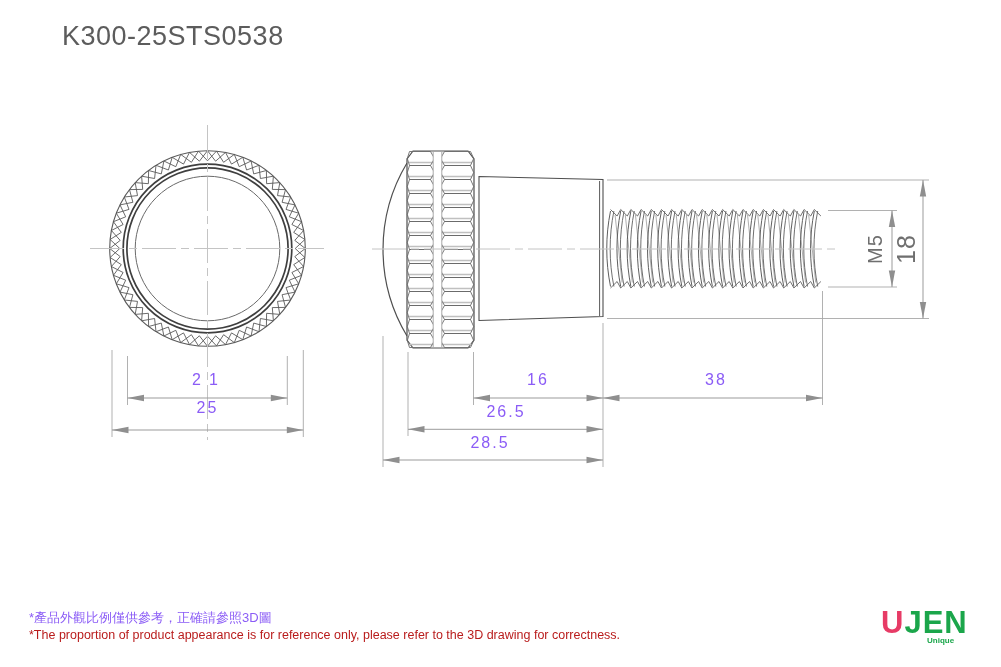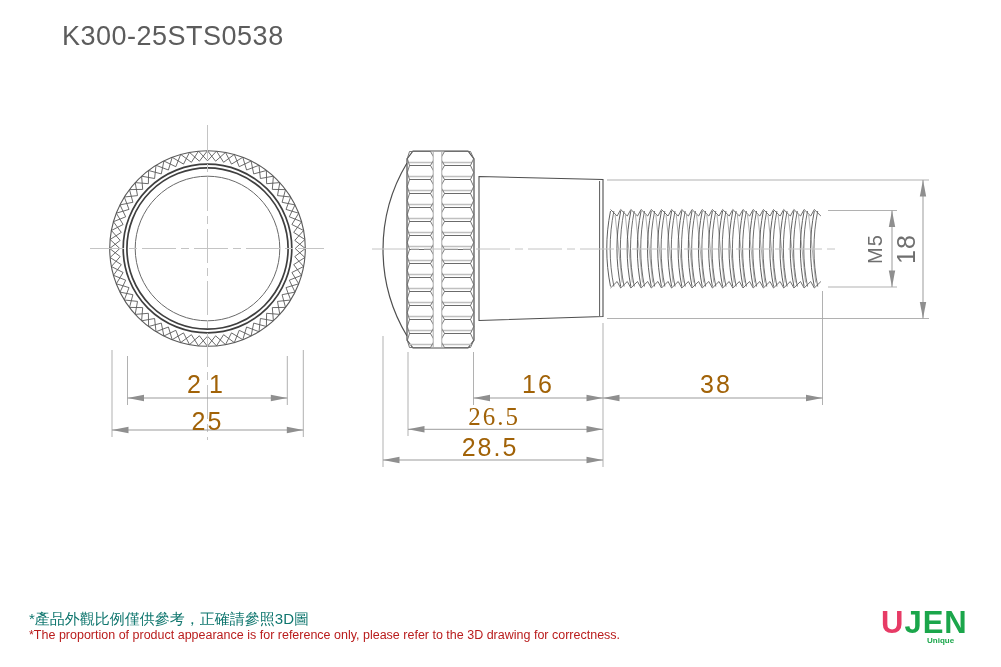--- a/index.html
+++ b/index.html
@@ -3,26 +3,26 @@
 <meta charset="utf-8">
 <style>
   html,body{margin:0;padding:0;}
   body{
     width:1001px;height:667px;position:relative;background:#ffffff;
     font-family:"Liberation Sans", sans-serif;overflow:hidden;
   }
   svg{position:absolute;left:0;top:0;}
   .txt{position:absolute;line-height:1;white-space:nowrap;}
   .title{font-size:27px;color:#5c5c5c;letter-spacing:.5px;margin-left:41px;}
-  .dim{font-size:25px;color:#a16207;letter-spacing:2px;transform:translateX(-50%);}
+  .dim{font-size:16px;color:#8b5cf6;letter-spacing:2px;transform:translateX(-50%);}
   #dim21{letter-spacing:8px;}
   .dimv{transform:translate(-50%,-50%) rotate(-90deg);letter-spacing:1px;color:#6f6f6f;}
   #dimM5{font-size:20px;}
   #dim18{font-size:25px;}
-  .note-zh{font-size:15px;color:#0f766e;}
+  .note-zh{font-size:13px;color:#8b5cf6;}
   .note-en{font-size:12.5px;color:#b91c1c;}
   .logo-name{font-size:31px;font-weight:bold;letter-spacing:1px;}
   .logo-u{color:#e73b66;}
   .logo-jen{color:#1ba64b;}
   .logo-tag{font-size:8px;font-weight:bold;letter-spacing:0;}
   .tag-g{color:#1ba64b;}
   .tag-p{color:#e73b66;text-align:center;}
   .logo-tag span{margin-right:2px;margin-left:46px;}
 </style>
 </head>
@@ -219,23 +219,23 @@
 
     <line x1="923" y1="180" x2="923" y2="318.5"></line>
     <path d="M923 180 L919.8 196.5 L926.2 196.5 Z" stroke="none"></path>
     <path d="M923 318.5 L919.8 302 L926.2 302 Z" stroke="none"></path>
   </g>
 </svg>
 
 <span class="txt title" style="left:21px;top:23px;">K300-25STS0538</span>
 
 <span class="txt dim" id="dim21" style="left:209px;top:372px;">21</span>
-<span class="txt dim" id="dim25" style="left:207.5px;top:409px;text-align:right;">25</span>
+<span class="txt dim" id="dim25" style="left:207.5px;top:400px;text-align:right;">25</span>
 <span class="txt dim" id="dim16" style="left:538px;top:372px;">16</span>
-<span class="txt dim" id="dim265" style="left:494px;top:403.5px;font-family:Liberation Serif, serif;">26.5</span>
+<span class="txt dim" id="dim265" style="left:506px;top:403.5px;">26.5</span>
 <span class="txt dim" id="dim285" style="left:490px;top:434.5px;">28.5</span>
 <span class="txt dim" id="dim38" style="left:716px;top:372px;">38</span>
 <span class="txt dimv" id="dimM5" style="left:875px;top:248.5px;">M5</span>
 <span class="txt dimv" id="dim18" style="left:906px;top:248.5px;">18</span>
 
 <span class="txt note-zh" style="left:29px;top:611px;">*產品外觀比例僅供參考，正確請參照3D圖</span>
 <span class="txt note-en" style="left:29px;top:629px;">*The proportion of product appearance is for reference only, please refer to the 3D drawing for correctness.</span>
 
 <span class="txt logo-name" style="left:881px;top:607px;"><span class="logo-u">U</span><span class="logo-jen">JEN</span></span>
 <span class="txt logo-tag" style="left:881px;top:637px;"><span class="tag-g">Unique</span><span class="tag-g">Jaunty</span><span class="tag-p">Esthetic</span><span class="tag-g">Noble</span></span>

